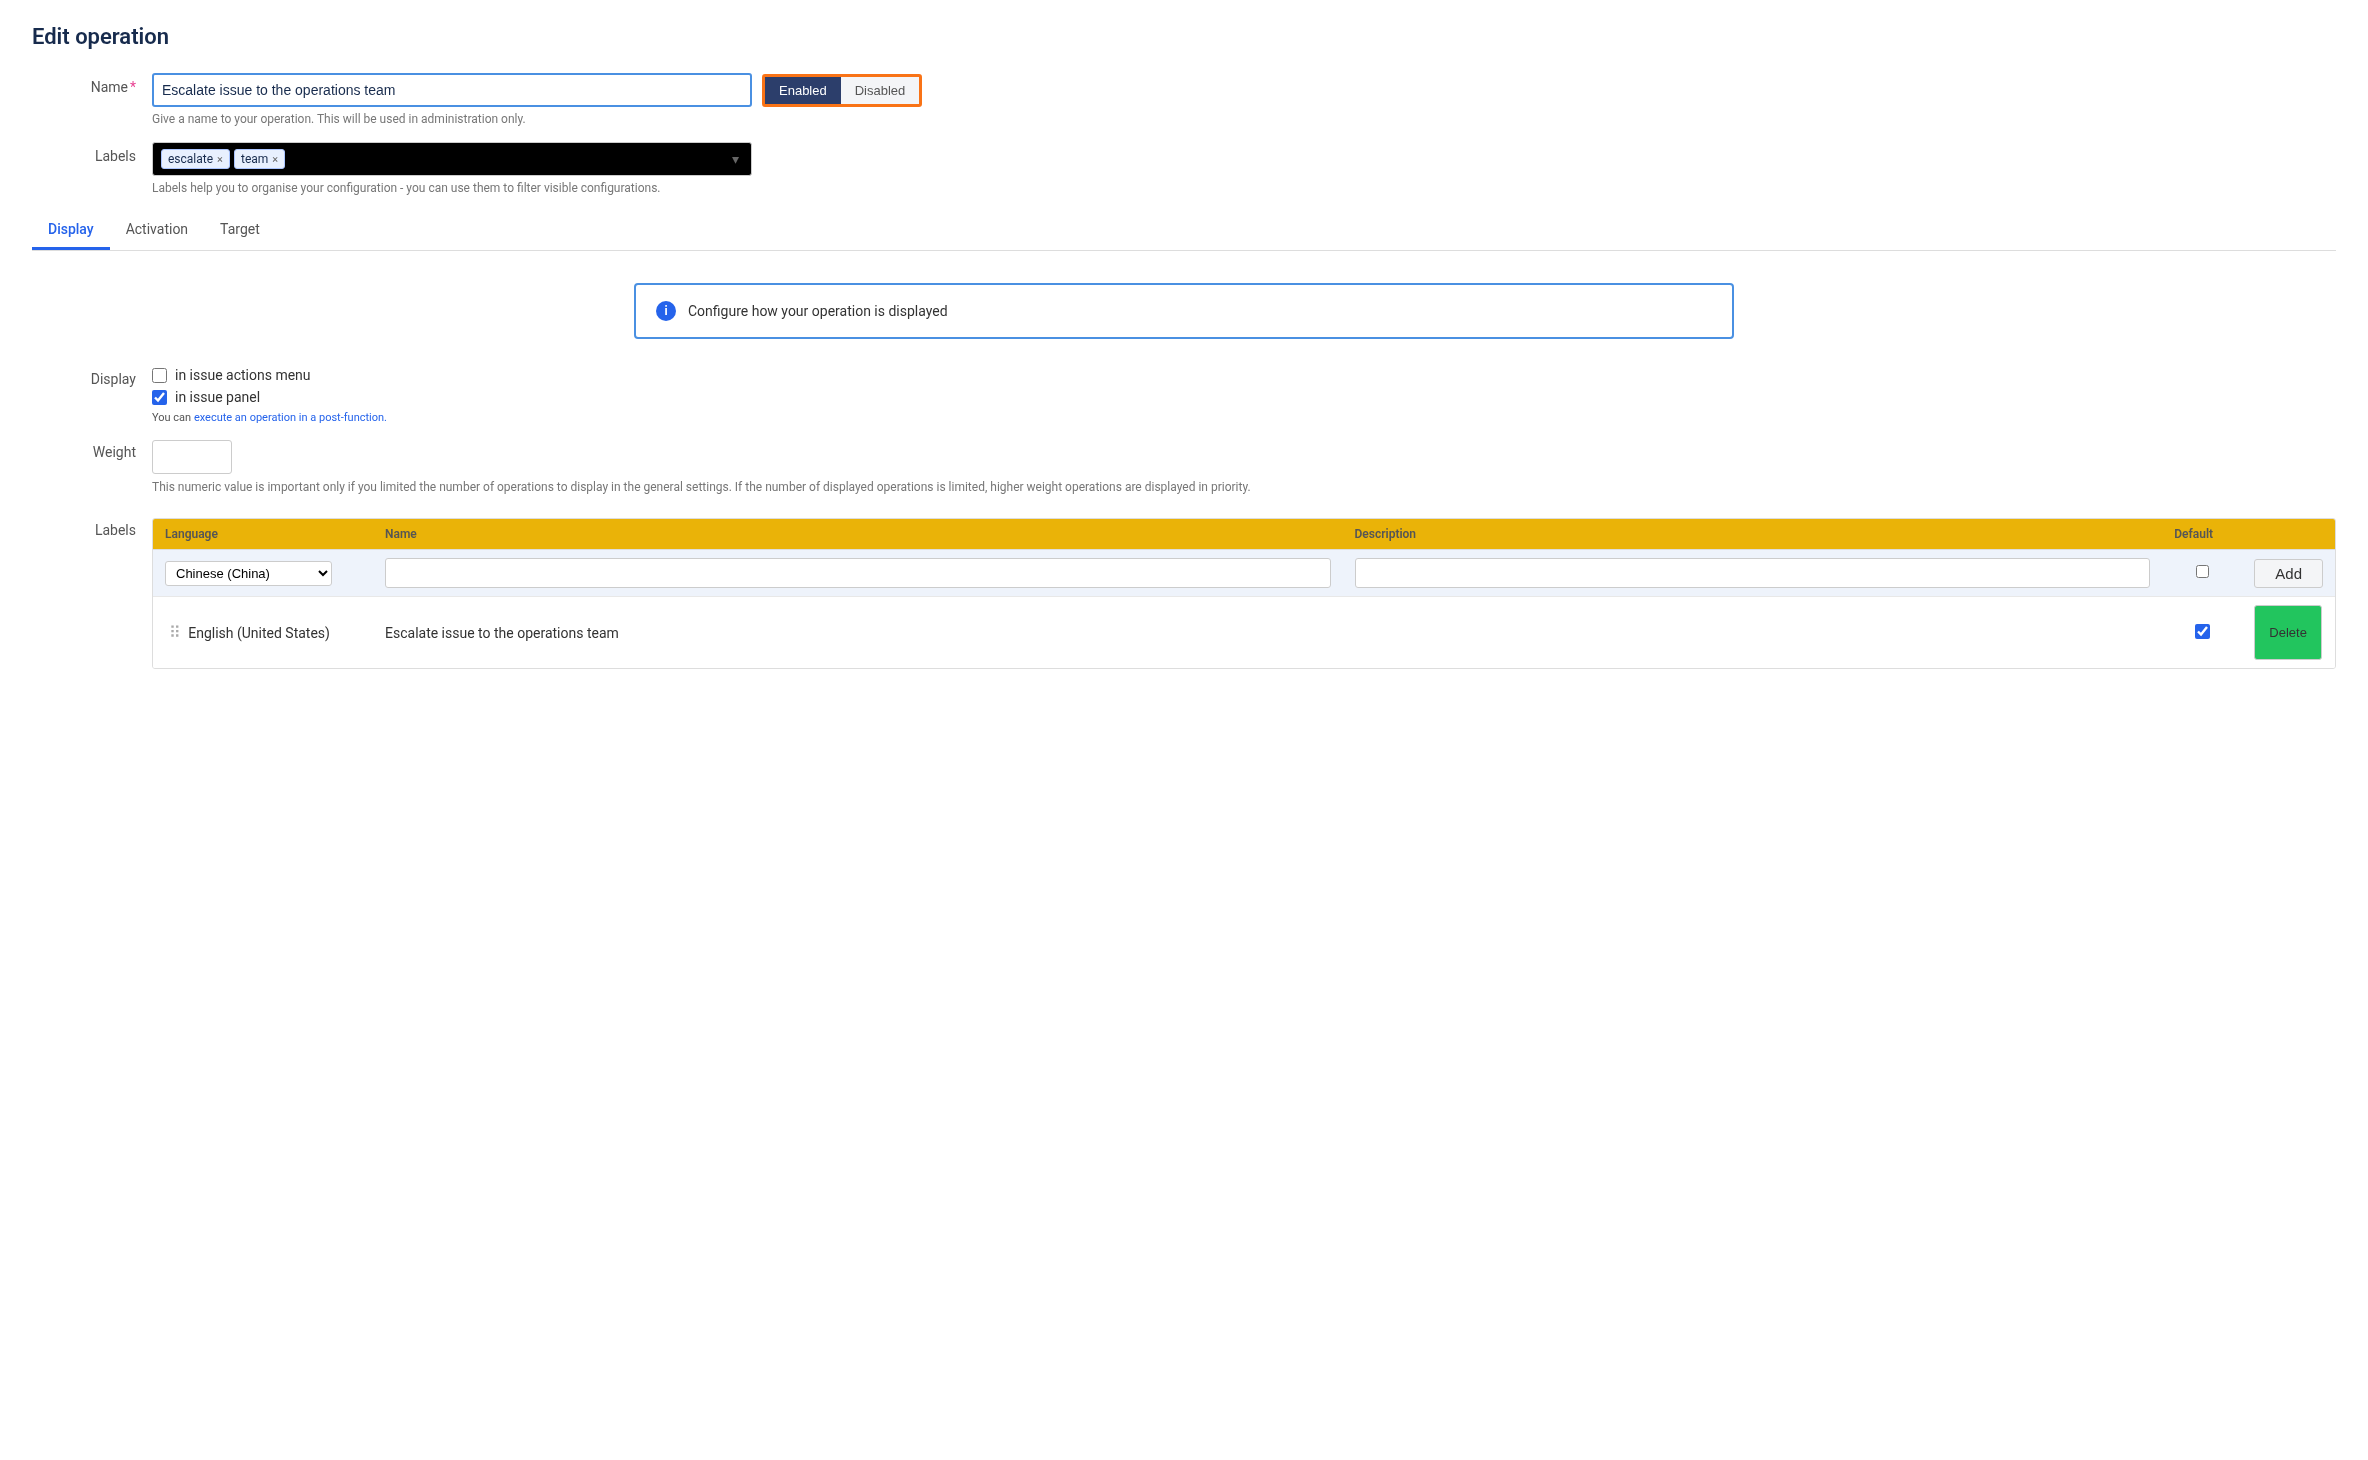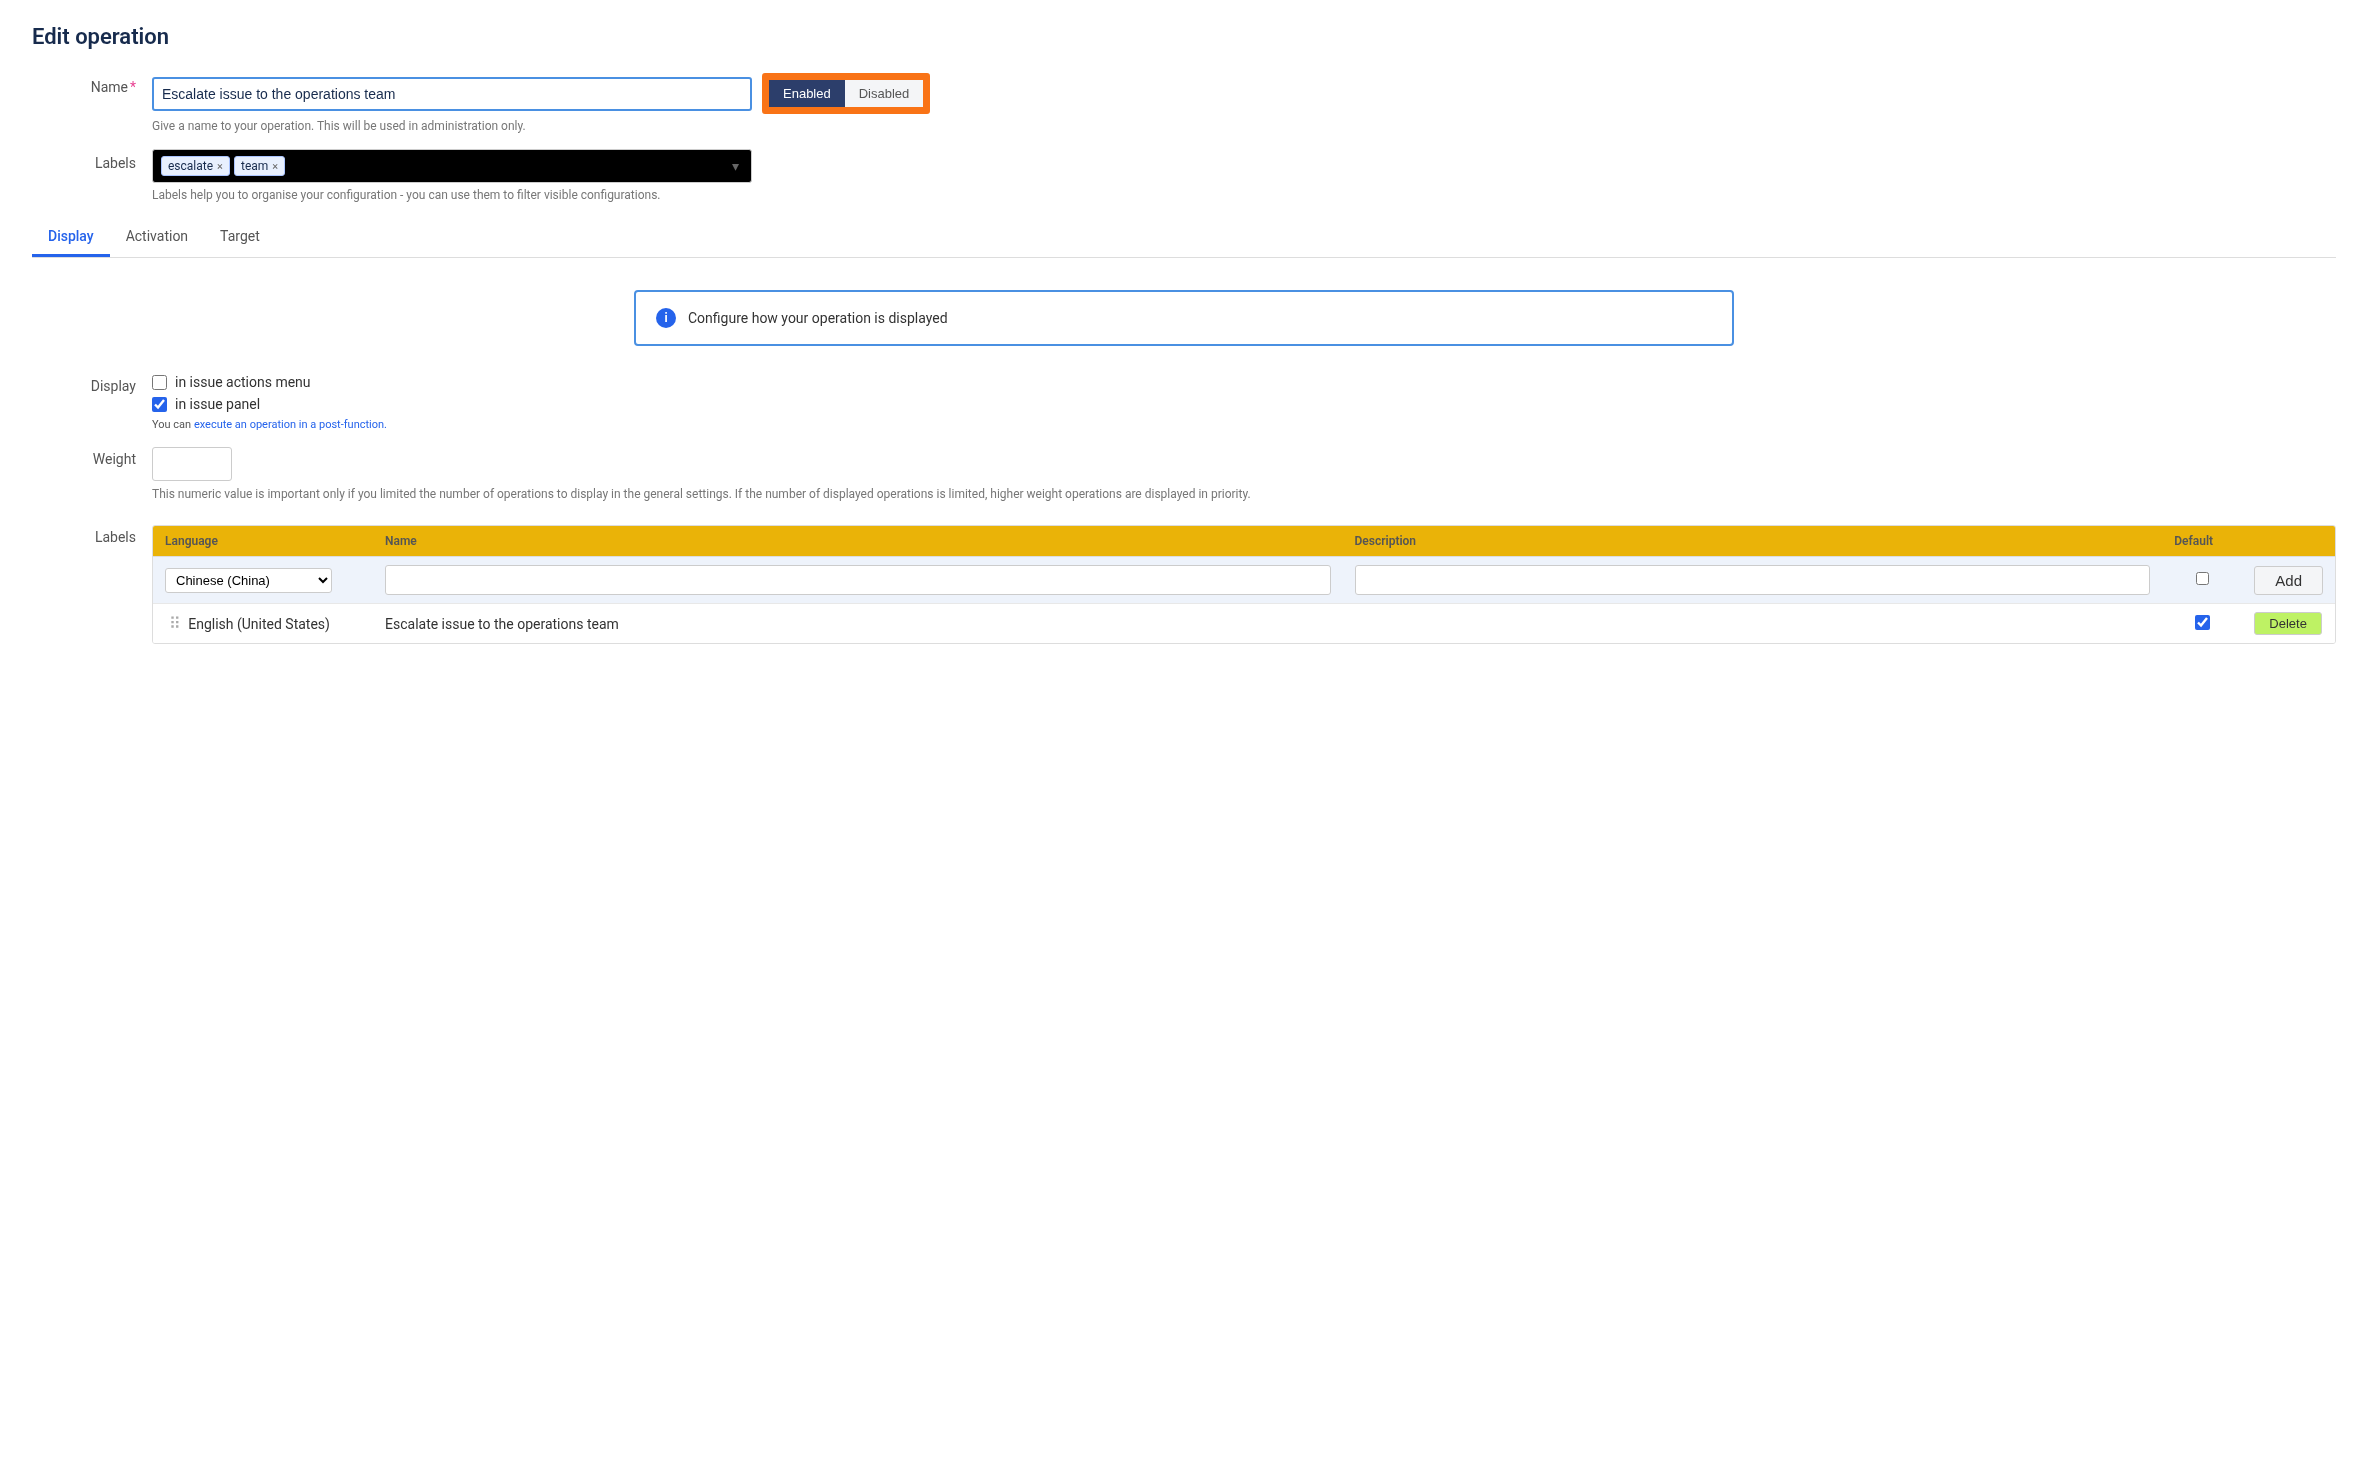--- a/index.html
+++ b/index.html
@@ -51,21 +51,21 @@
       padding: 0 8px;
       font-size: 14px;
       color: #172b4d;
       outline: none;
     }
     .name-input::selection {
       background: #b3d4ff;
     }
     .toggle-group {
       display: flex;
-      border: 7px solid #f97316;
+      border: 3px solid #f97316;
       border-radius: 3px;
       overflow: hidden;
     }
     .toggle-btn {
       padding: 6px 14px;
       font-size: 13px;
       cursor: pointer;
       border: none;
       background: #f4f5f7;
       color: #555;
@@ -286,24 +286,24 @@
     .add-btn {
       background: #f4f5f7;
       border: 1px solid #ccc;
       border-radius: 3px;
       padding: 5px 20px;
       font-size: 15px;
       cursor: pointer;
       color: #333;
     }
     .delete-btn {
-      background: #bef264;
-      border: 1px solid #ccc;
-      border-radius: 3px;
-      padding: 3px 14px;
+      background: #22c55e;
+      border: 1px solid #ccc;
+      border-radius: 3px;
+      padding: 19px 14px;
       font-size: 13px;
       cursor: pointer;
       color: #333;
     }
     .drag-handle {
       color: #aaa;
       font-size: 16px;
       cursor: grab;
       padding: 0 4px;
     }

